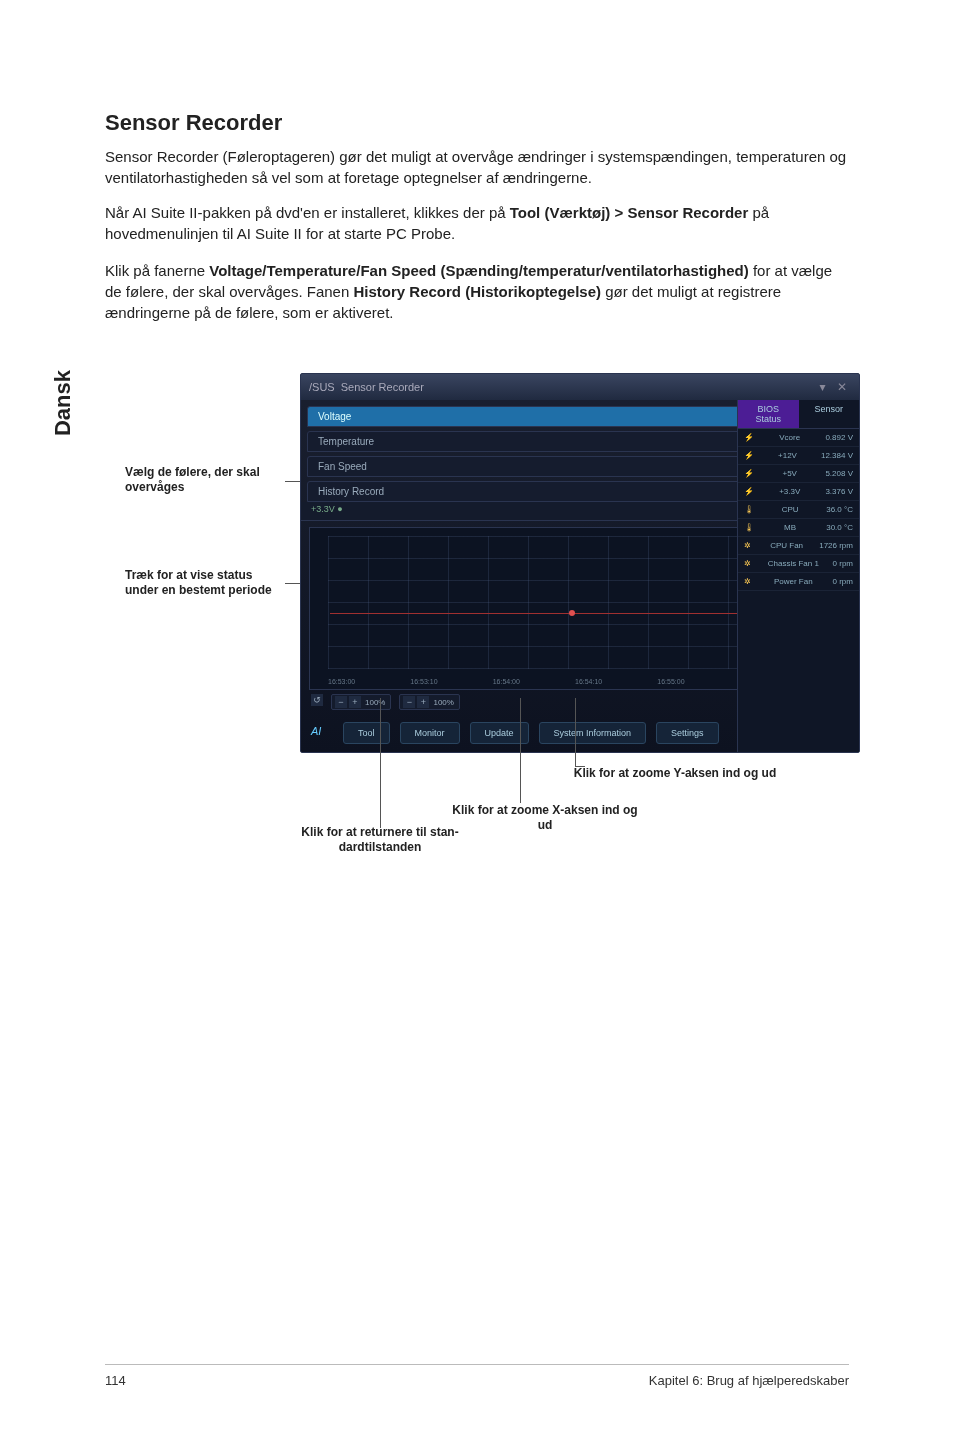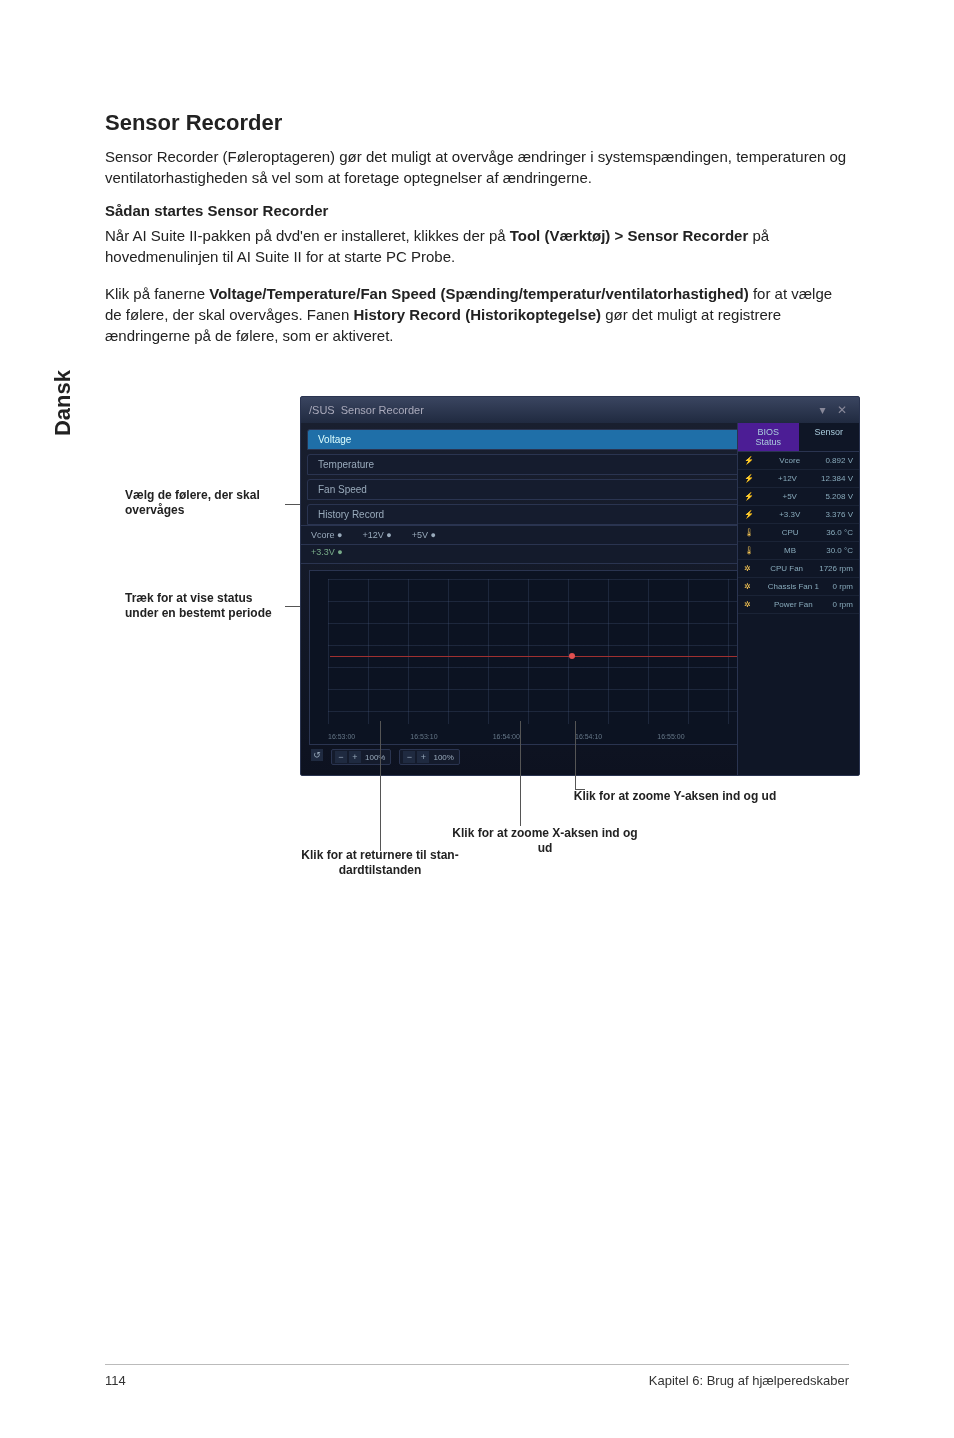--- a/index.html
+++ b/index.html
@@ -222,21 +222,20 @@
 <body>
 
 <div class="side-label">Dansk</div>
 
 <div class="page-content">
 
   <h1>Sensor Recorder</h1>
 
   <p class="intro">Sensor Recorder (Føleroptageren) gør det muligt at overvåge ændringer i systemspændingen, temperaturen og ventilatorhastigheden så vel som at foretage optegnelser af ændringerne.</p>
 
-  <p class="subhead">Sådan startes Sensor Recorder</p>
   <p class="para">
     <span>Når AI Suite II-pakken på dvd'en er installeret, klikkes der på </span><span class="bold">Tool (Værktøj) &gt; Sensor Recorder</span><span> på hovedmenulinjen til AI Suite II for at starte PC Probe.</span>
   </p>
 
   <p class="para">
     <span>Klik på fanerne </span><span class="bold">Voltage/Temperature/Fan Speed (Spænding/temperatur/ventilatorhastighed)</span><span> for at vælge de følere, der skal overvåges. Fanen </span><span class="bold">History Record (Historikoptegelse)</span><span> gør det muligt at registrere ændringerne på de følere, som er aktiveret.</span>
   </p>
 
   <div class="diagram-area">
 
@@ -255,25 +254,20 @@
         <div class="win-controls">▾ ✕</div>
       </div>
 
       <div style="display:flex; height:calc(100% - 26px);">
         <div style="flex:1; display:flex; flex-direction:column;">
           <div class="tabs-row">
             <div class="tab active">Voltage</div>
             <div class="tab">Temperature</div>
             <div class="tab">Fan Speed</div>
             <div class="tab">History Record</div>
-          </div>
-          <div class="sensor-chips">
-            <span>Vcore ●</span>
-            <span>+12V ●</span>
-            <span>+5V ●</span>
           </div>
           <div class="chip-row2">+3.3V ●</div>
 
           <div class="chart">
             <div class="chart-grid"></div>
             <div class="chart-line"></div>
             <div class="chart-dot"></div>
             <div class="xticks">
               <span>16:53:00</span>
               <span>16:53:10</span>
@@ -292,20 +286,28 @@
               <span class="zbtn">+</span>
               <span class="ztxt">100%</span>
             </div>
             <div class="zoom-group">
               <span class="zbtn">−</span>
               <span class="zbtn">+</span>
               <span class="ztxt">100%</span>
             </div>
           </div>
 
+          <div class="bottom-buttons">
+            <span class="logo-ai">AI</span>
+            <div class="bbtn">Tool</div>
+            <div class="bbtn">Monitor</div>
+            <div class="bbtn">Update</div>
+            <div class="bbtn">System Information</div>
+            <div class="bbtn">Settings</div>
+          </div>
         </div>
 
         <div class="side-panel">
           <div class="side-head">
             <div class="act">BIOS Status</div>
             <div>Sensor</div>
           </div>
           <div class="srow">
               <span class="ic">⚡</span>
               <span>Vcore</span>

